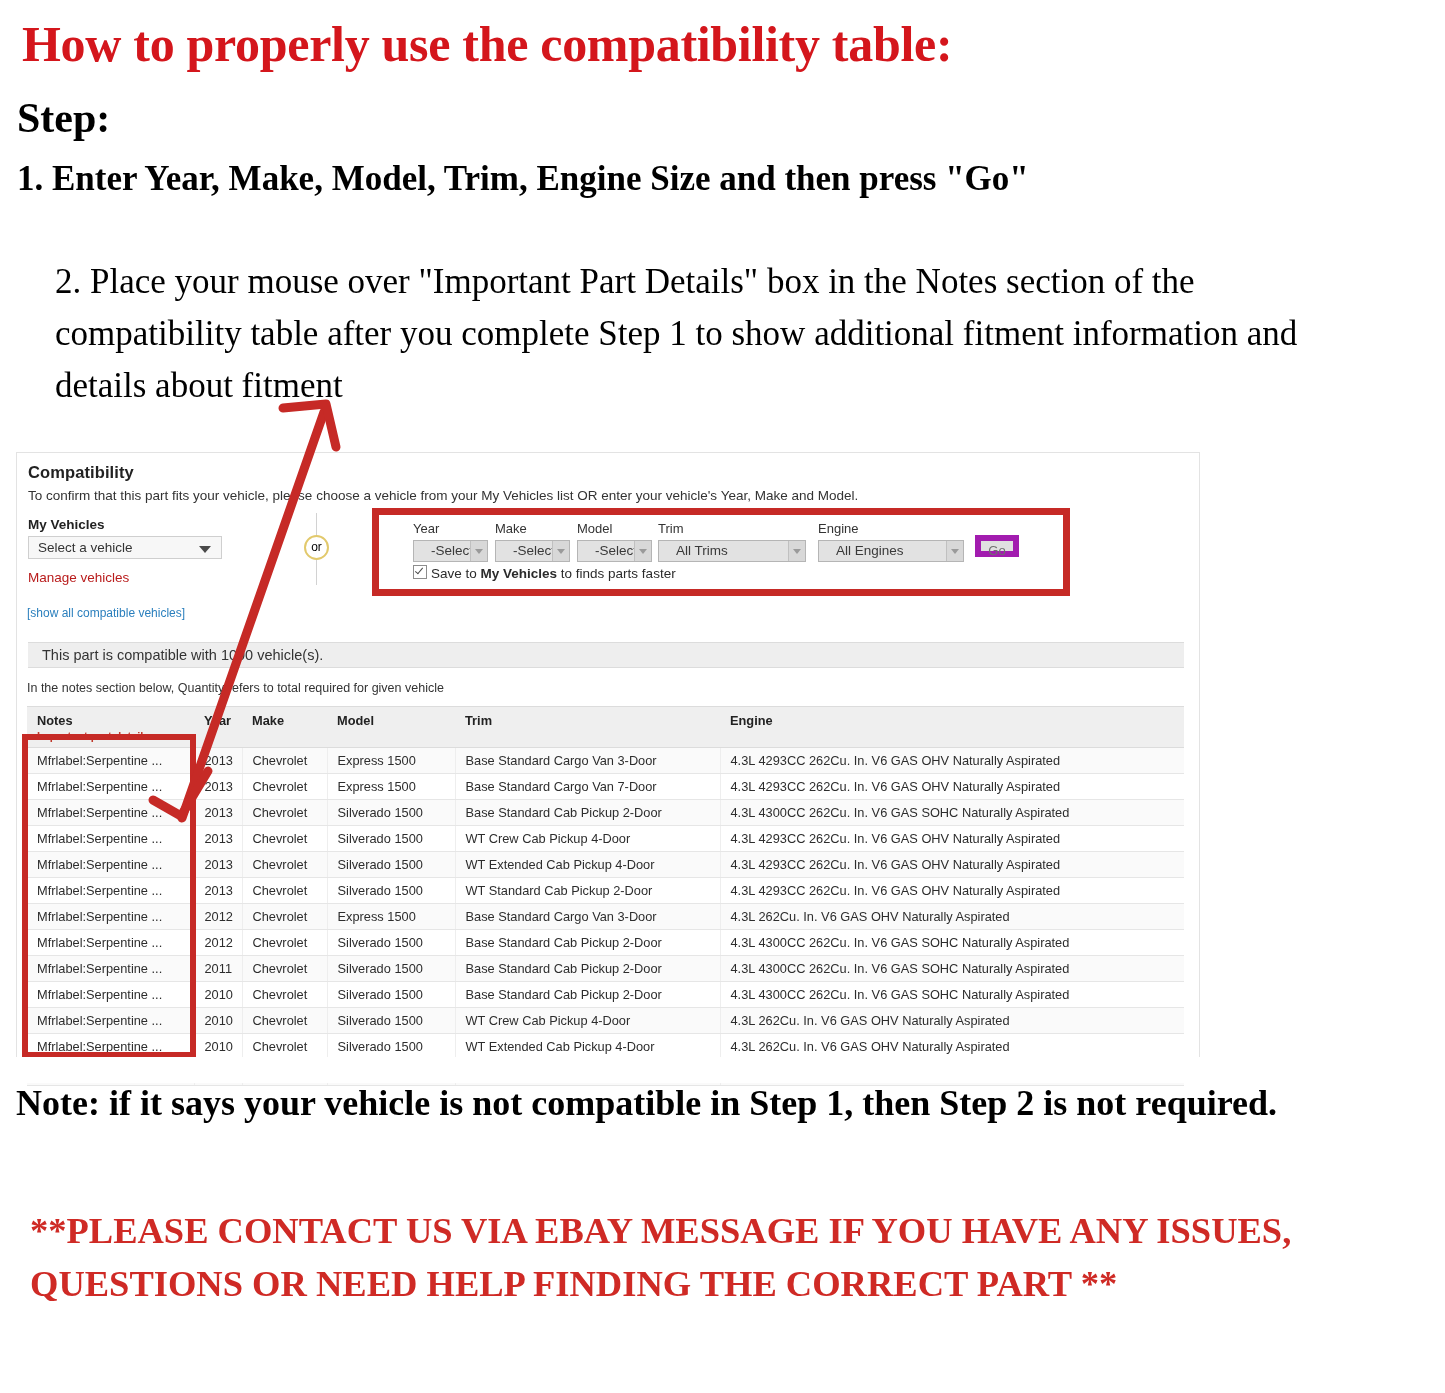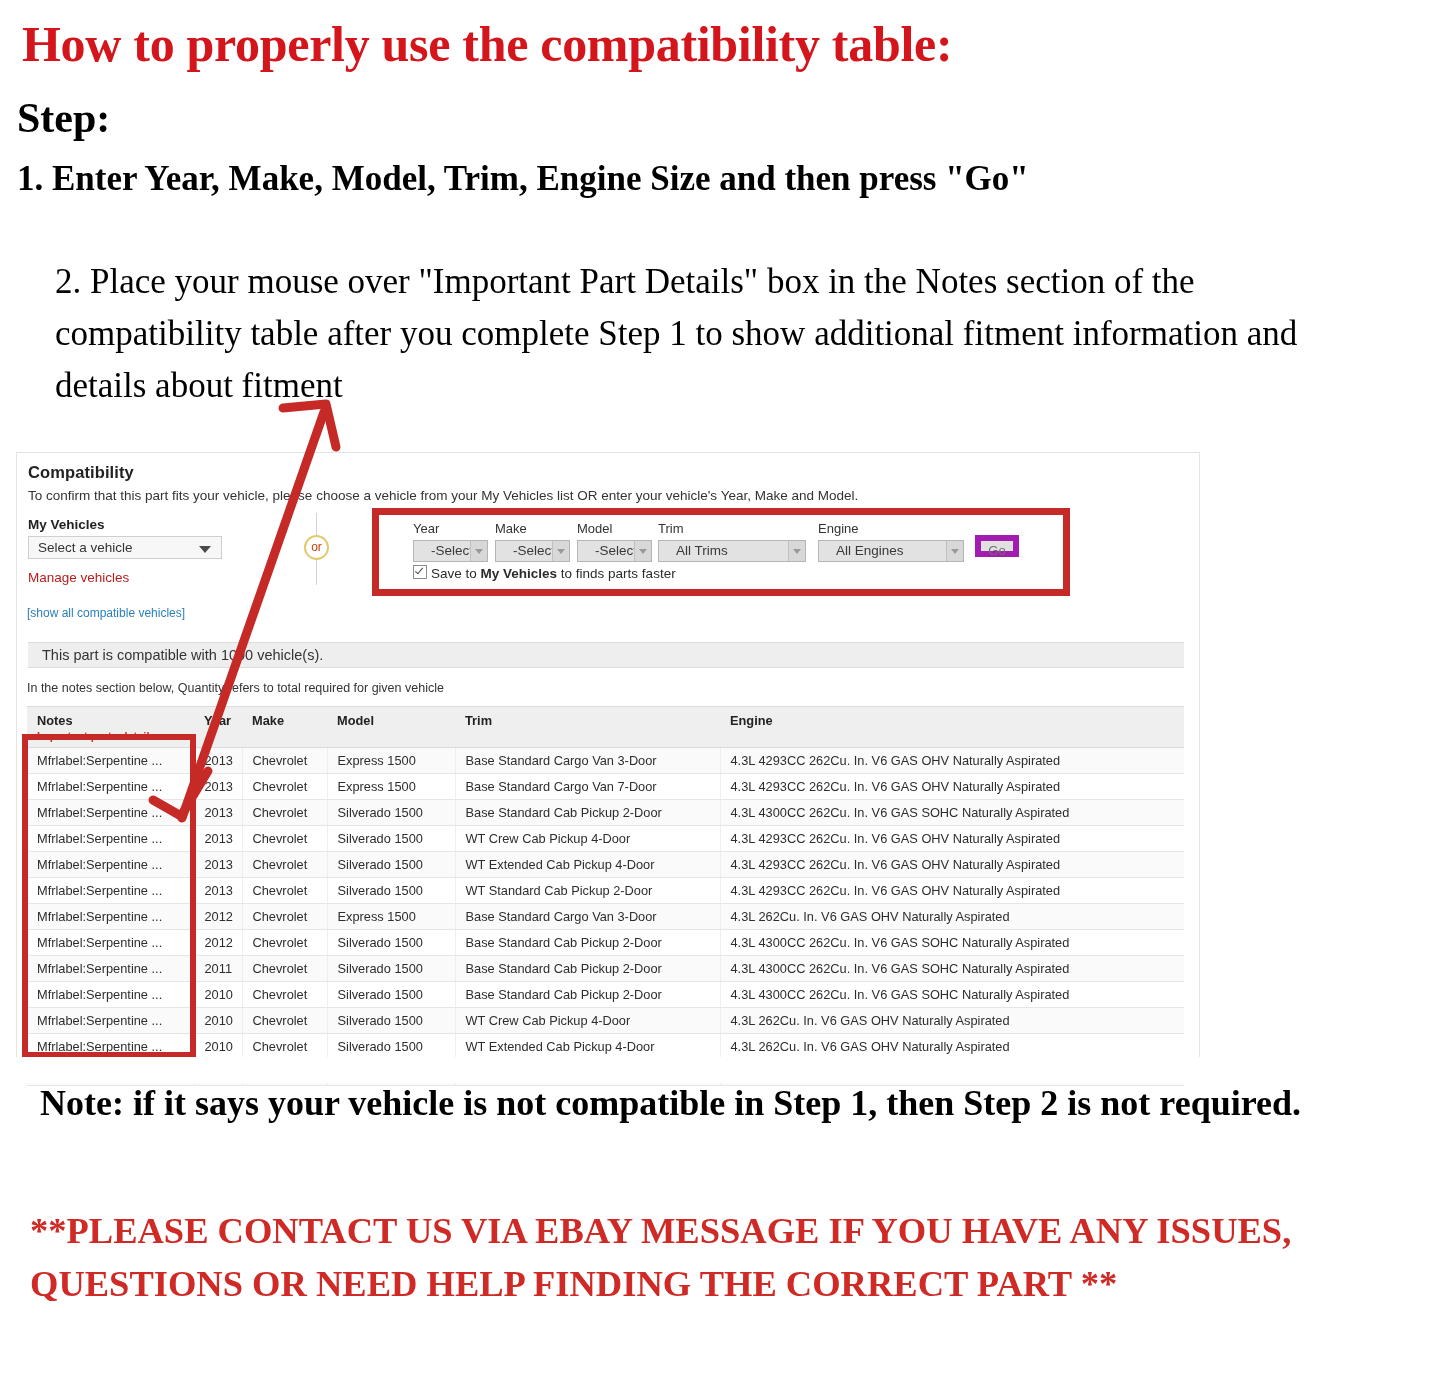--- a/index.html
+++ b/index.html
@@ -172,21 +172,21 @@
   .or-divider .circle {
     position: absolute;
     left: 5px;
     top: 22px;
     width: 25px;
     height: 25px;
     border-radius: 50%;
     border: 2px solid #e2c96c;
     background: #ffffff;
     box-sizing: border-box;
-    color: #c2410c;
+    color: #000000;
     font-size: 12px;
     line-height: 21px;
     text-align: center;
   }
 
   
   .form-redbox {
     position: absolute;
     left: 372px;
     top: 508px;
@@ -381,21 +381,21 @@
     top: 1057px;
     width: 1445px;
     height: 26px;
     background: #ffffff;
     z-index: 8;
   }
 
   
   .note-text {
     position: absolute;
-    left: 40px;
+    left: 16px;
     top: 1078px;
     width: 1340px;
     color: #000;
     font-family: "Liberation Serif", serif;
     font-weight: bold;
     font-size: 36px;
     line-height: 1.4;
     z-index: 10;
   }
   .contact-text {
@@ -497,21 +497,21 @@
       <col class="col-year">
       <col class="col-make">
     <col class="col-model">
       <col class="col-trim">
       <col class="col-engine">
   </colgroup>
   <thead>
     <tr>
       <th>
         <span>Notes</span>
-        <span class="sub">Important parts details</span>
+        <span class="sub">Important part details</span>
       </th>
       <th>Year</th>
       <th>Make</th>
       <th>Model</th>
       <th>Trim</th>
       <th>Engine</th>
     </tr>
   </thead>
   <tbody id="fit-table-body">
       <tr>

